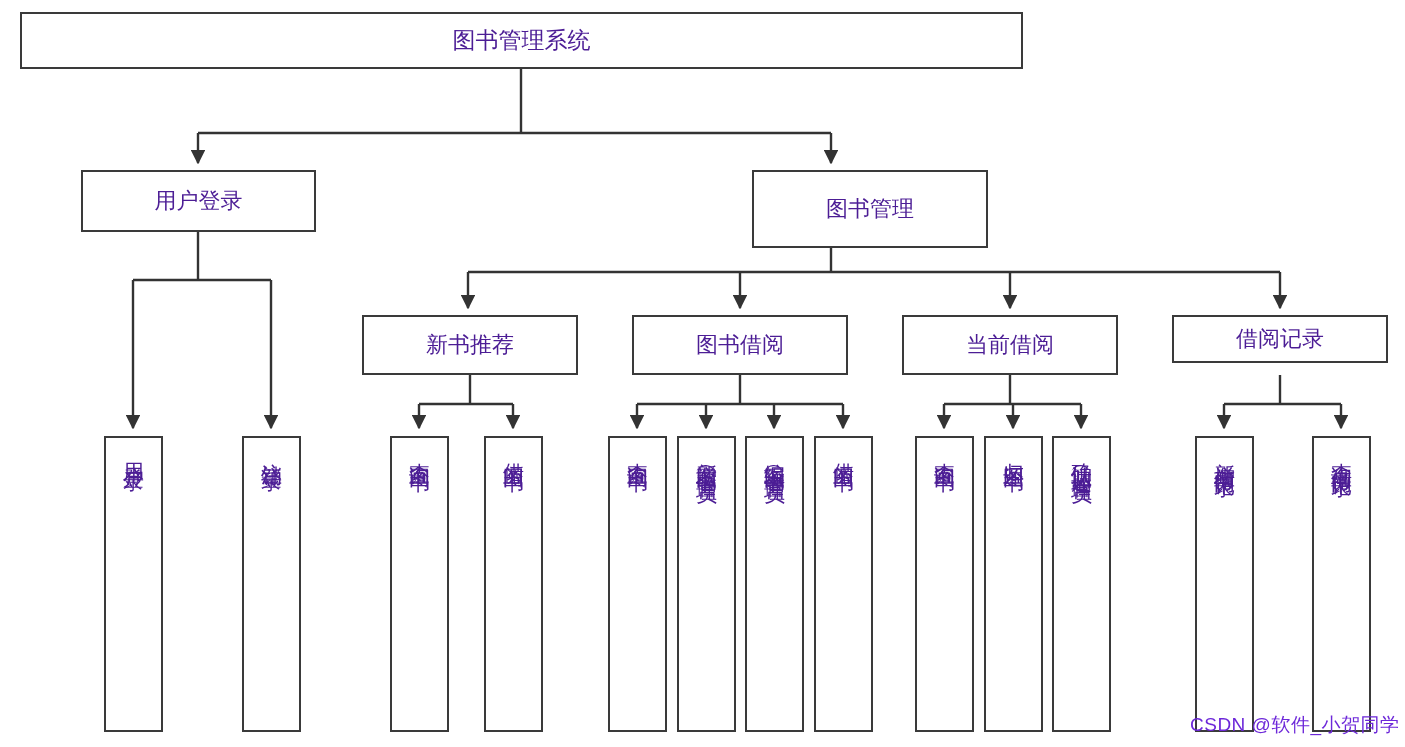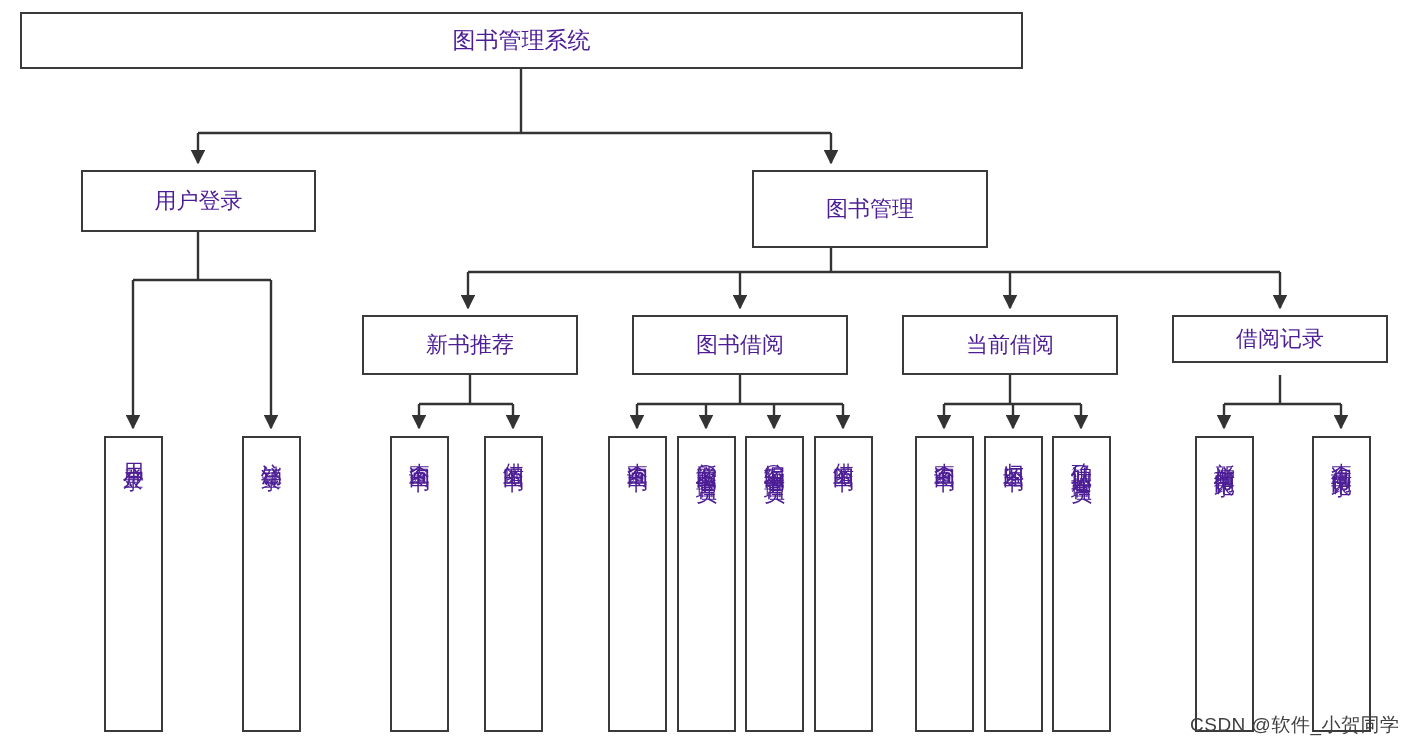--- a/index.html
+++ b/index.html
@@ -55,21 +55,21 @@
     writing-mode: vertical-rl;
     text-orientation: upright;
     font-size: 21px;
     letter-spacing: 3px;
     line-height: 1.05;
     white-space: nowrap;
   }
   .leaf.tall-text .label { font-size: 21px; }
   .watermark {
     position: absolute;
-    color: #404040;
+    color: #6d28d9;
     font-size: 19px;
     white-space: nowrap;
     letter-spacing: 0.5px;
   }
 </style>
 </head>
 <body>
 
 <div id="canvas">
 

